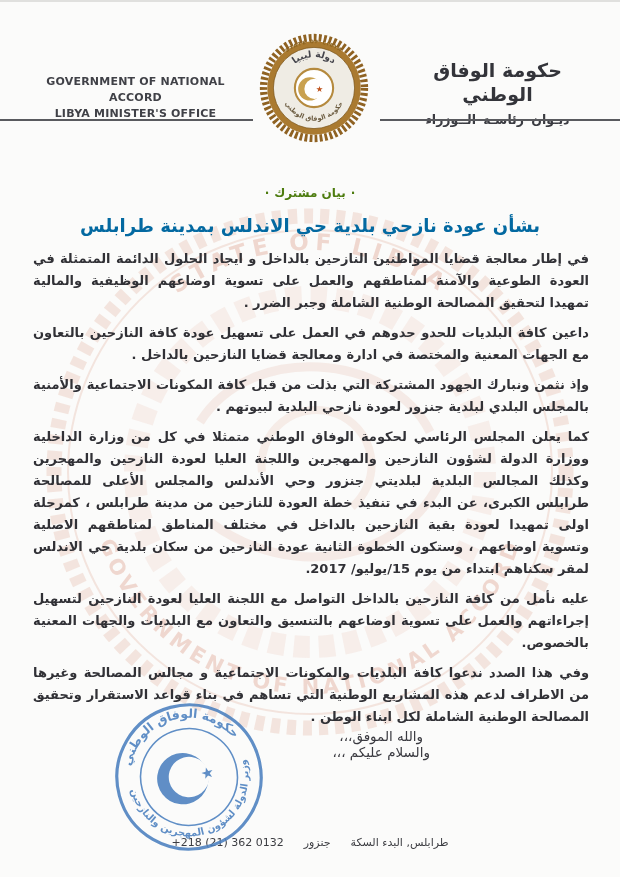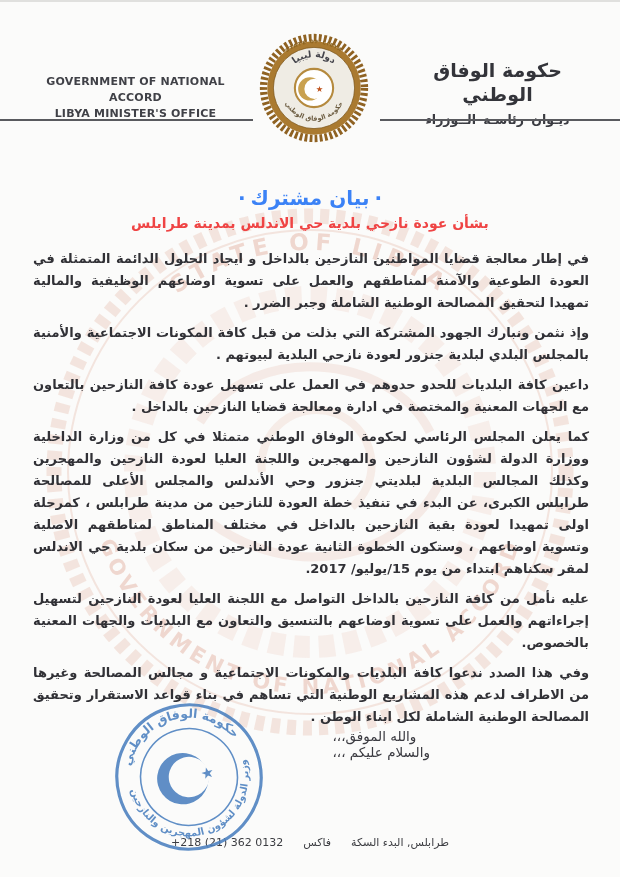--- a/index.html
+++ b/index.html
@@ -28,41 +28,41 @@
   }
   .hdr-right .ar1{font-size:19px;font-weight:bold;line-height:24px;}
   .hdr-right .ar2{font-size:12.5px;font-weight:bold;margin-top:6px;word-spacing:3px;color:#3b3c42;}
   .seal{position:absolute;left:258px;top:30px;width:112px;height:112px;z-index:2;}
   .rule{position:absolute;top:117px;height:2px;background:#595a5e;z-index:1;}
   .rule-left{left:0;width:253px;}
   .rule-right{left:380px;width:240px;}
   
   .title-row{
     position:absolute;left:0;right:0;top:184px;z-index:1;
-    text-align:center;direction:rtl;color:#3b82f6;
-    font-size:20px;font-weight:bold;
+    text-align:center;direction:rtl;color:#4d7c0f;
+    font-size:12px;font-weight:bold;
   }
   .title-row .decor{margin:0 5px;font-weight:bold;}
   .subtitle{
     position:absolute;left:0;right:0;top:213px;z-index:1;
-    text-align:center;direction:rtl;color:#ef4444;
-    font-size:14px;font-weight:bold;
+    text-align:center;direction:rtl;color:#0369a1;
+    font-size:18px;font-weight:bold;
   }
   
   .body-text{
     position:absolute;left:33px;right:31px;top:246px;z-index:1;
     direction:rtl;text-align:justify;color:#313136;
   }
   .body-text p{
     margin:0 0 8px 0;font-size:13px;font-weight:bold;line-height:22px;
   }
   
   .closing{
     position:absolute;right:190px;top:726px;z-index:1;
-    direction:rtl;text-align:left;color:#3a3a40;
+    direction:rtl;text-align:center;color:#3a3a40;
     font-size:13.5px;font-weight:400;
   }
   .closing .c2{}
   
   .stamp{
     position:absolute;left:110px;top:696px;width:158px;height:158px;z-index:2;
     transform:rotate(-15deg);opacity:.88;
   }
   
   .footer{
@@ -136,22 +136,22 @@
   <div class="rule rule-left"></div>
   <div class="rule rule-right"></div>
 
   <div class="title-row">
     <span class="decor">·</span><span>بيان مشترك</span><span class="decor">·</span>
   </div>
   <div class="subtitle">بشأن عودة نازحي بلدية حي الاندلس بمدينة طرابلس</div>
 
   <main class="body-text">
     <p>في إطار معالجة قضايا المواطنين النازحين بالداخل و ايجاد الحلول الدائمة المتمثلة في العودة الطوعية والآمنة لمناطقهم والعمل على تسوية اوضاعهم الوظيفية والمالية تمهيدا لتحقيق المصالحة الوطنية الشاملة وجبر الضرر .</p>
+    <p>داعين كافة البلديات للحدو حدوهم في العمل على تسهيل عودة كافة النازحين بالتعاون مع الجهات المعنية والمختصة في ادارة ومعالجة قضايا النازحين بالداخل .</p>
     <p>وإذ نثمن ونبارك الجهود المشتركة التي بذلت من قبل كافة المكونات الاجتماعية والأمنية بالمجلس البلدي لبلدية جنزور لعودة نازحي البلدية لبيوتهم .</p>
-    <p>داعين كافة البلديات للحدو حدوهم في العمل على تسهيل عودة كافة النازحين بالتعاون مع الجهات المعنية والمختصة في ادارة ومعالجة قضايا النازحين بالداخل .</p>
     <p>كما يعلن المجلس الرئاسي لحكومة الوفاق الوطني متمثلا في كل من  وزارة الداخلية ووزارة الدولة لشؤون النازحين والمهجرين واللجنة العليا لعودة النازحين والمهجرين وكذلك المجالس البلدية لبلديتي  جنزور وحي الأندلس والمجلس الأعلى للمصالحة طرابلس الكبرى، عن البدء في تنفيذ خطة العودة للنازحين من مدينة طرابلس ، كمرحلة اولى  تمهيدا لعودة بقية النازحين بالداخل في مختلف المناطق لمناطقهم الاصلية وتسوية اوضاعهم ، وستكون الخطوة الثانية عودة النازحين من سكان بلدية حي الاندلس لمقر سكناهم ابتداء من يوم 15/يوليو/ 2017.</p>
     <p>عليه نأمل من كافة النازحين بالداخل التواصل مع اللجنة العليا لعودة النازحين لتسهيل إجراءاتهم والعمل على تسوية اوضاعهم بالتنسيق والتعاون مع البلديات والجهات المعنية بالخصوص.</p>
     <p>وفي هذا الصدد ندعوا كافة البلديات والمكونات الاجتماعية و مجالس المصالحة وغيرها من الاطراف لدعم هذه المشاريع الوطنية التي تساهم في بناء قواعد الاستقرار وتحقيق المصالحة الوطنية الشاملة لكل ابناء الوطن .</p>
   </main>
 
   <div class="closing">
     <div class="c1">والله الموفق،،،</div>
     <div class="c2">والسلام عليكم ،،،</div>
   </div>
 
@@ -173,17 +173,17 @@
       <textPath href="#stampBot" startOffset="50%" text-anchor="middle">وزير الدولة لشؤون المهجرين والنازحين</textPath>
     </text>
     <g>
       <circle cx="73.5" cy="80" r="26" fill="#4b80bf" mask="url(#cresMask)"></circle>
       <text x="99" y="86" font-size="15" fill="#4b80bf" text-anchor="middle">★</text>
     </g>
   </svg>
 
   <div class="footer">
     <span>طرابلس, البدء السكة</span>
-    <span>فاكس</span>
+    <span>جنزور</span>
     <span class="num" dir="ltr">+218 (21) 362 0132</span>
   </div>
 
 </div>
 
 </body></html>

